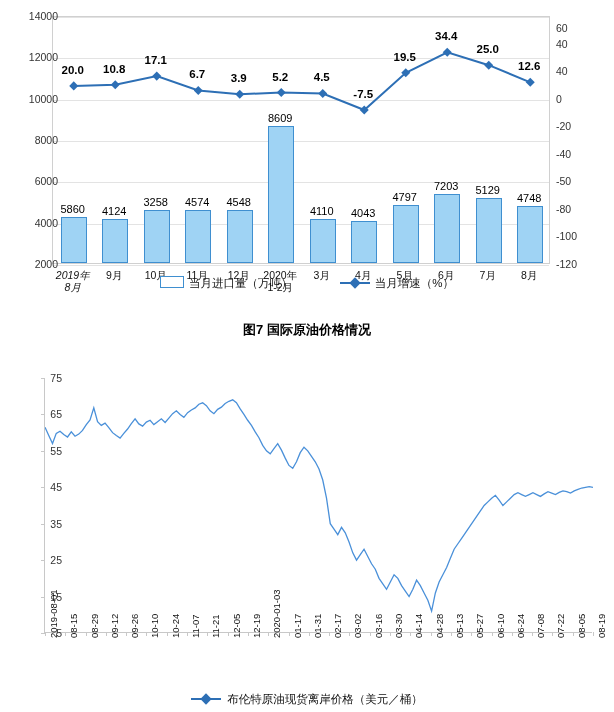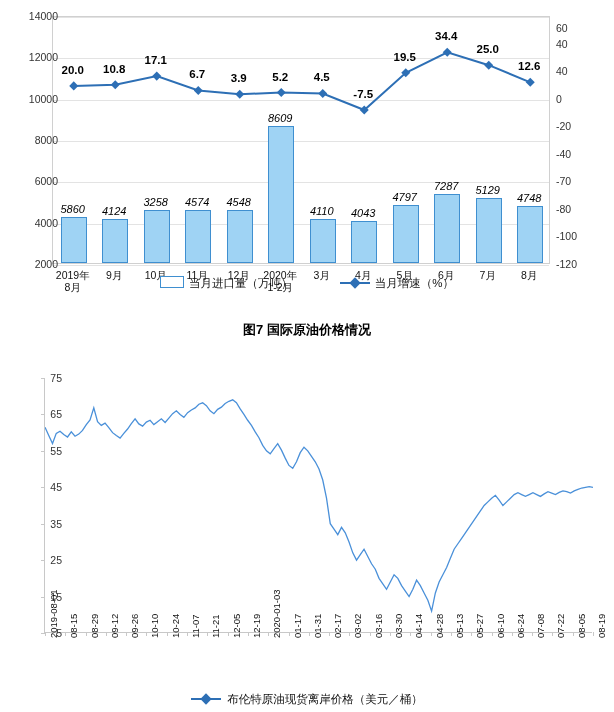--- a/index.html
+++ b/index.html
@@ -6,21 +6,21 @@
   body{width:614px;height:712px;background:#ffffff;font-family:"Liberation Sans",sans-serif;color:#222;overflow:hidden;}
   .wrap{position:relative;width:614px;height:712px;}
 
   
   #chart1{position:absolute;left:0;top:0;width:614px;height:300px;}
   .c1-plot{position:absolute;left:52px;top:16px;width:498px;height:248px;border:1px solid #d0d0d0;box-sizing:border-box;background:#fff;}
   .gridline{position:absolute;left:0;width:100%;height:1px;background:#e3e3e3;}
   .ytick-l{position:absolute;right:556px;width:46px;text-align:right;font-size:10.5px;color:#333;transform:translateY(-6px);}
   .ytick-r{position:absolute;left:556px;width:46px;text-align:left;font-size:10.5px;color:#333;transform:translateY(-6px);}
   .bar{position:absolute;bottom:0;background:#9fd3f4;border:1px solid #3f8fd0;box-sizing:border-box;}
-  .barlabel{position:absolute;font-size:11px;color:#000;text-align:center;white-space:nowrap;font-style:italic;}
+  .barlabel{position:absolute;font-size:11px;color:#000;text-align:center;white-space:nowrap;}
   .linelabel{position:absolute;font-size:11.5px;color:#000;text-align:center;white-space:nowrap;font-weight:bold;}
   .xlab{position:absolute;font-size:10.5px;color:#111;text-align:center;line-height:12px;white-space:nowrap;}
   .legend1{position:absolute;left:0;top:272px;width:614px;text-align:center;font-size:11.5px;color:#111;}
   .legend1 span.item{display:inline-block;margin:4px 22px;vertical-align:middle;}
   .swatch-bar{display:inline-block;width:22px;height:10px;background:#ffffff;border:1px solid #3f8fd0;vertical-align:-1px;margin-right:5px;}
   .swatch-line{display:inline-block;width:30px;height:10px;position:relative;vertical-align:-1px;margin-right:5px;}
   .swatch-line:before{content:"";position:absolute;left:0;top:4px;width:30px;height:2px;background:#2d6fb5;}
   .swatch-line:after{content:"";position:absolute;left:11px;top:1px;width:8px;height:8px;background:#2d6fb5;transform:rotate(45deg);}
 
   
@@ -80,54 +80,54 @@
         <div class="ytick-l" style="top: 264px;">2000</div>
         <div class="ytick-l" style="top: 222.667px;">4000</div>
         <div class="ytick-l" style="top: 181.333px;">6000</div>
         <div class="ytick-l" style="top: 140px;">8000</div>
         <div class="ytick-l" style="top: 98.6667px;">10000</div>
         <div class="ytick-l" style="top: 57.3333px;">12000</div>
         <div class="ytick-l" style="top: 16px;">14000</div>
         <div class="ytick-r" style="top: 264px;">-120</div>
         <div class="ytick-r" style="top: 236.444px;">-100</div>
         <div class="ytick-r" style="top: 208.889px;">-80</div>
-        <div class="ytick-r" style="top: 181.333px;">-70</div>
+        <div class="ytick-r" style="top: 181.333px;">-50</div>
         <div class="ytick-r" style="top: 153.778px;">-40</div>
         <div class="ytick-r" style="top: 126.222px;">-20</div>
         <div class="ytick-r" style="top: 98.6667px;">0</div>
         <div class="ytick-r" style="top: 71.1111px;">40</div>
         <div class="ytick-r" style="top: 43.5556px;">40</div>
         <div class="ytick-r" style="top: 28px;">60</div>
         <div class="barlabel" style="left: 46.75px; width: 52px; top: 203.182px;">5860</div>
         <div class="barlabel" style="left: 88.25px; width: 52px; top: 205.104px;">4124</div>
         <div class="barlabel" style="left: 129.75px; width: 52px; top: 196.279px;">3258</div>
         <div class="barlabel" style="left: 171.25px; width: 52px; top: 195.804px;">4574</div>
         <div class="barlabel" style="left: 212.75px; width: 52px; top: 196.341px;">4548</div>
         <div class="barlabel" style="left: 254.25px; width: 52px; top: 112.414px;">8609</div>
         <div class="barlabel" style="left: 295.75px; width: 52px; top: 205.393px;">4110</div>
         <div class="barlabel" style="left: 337.25px; width: 52px; top: 206.778px;">4043</div>
         <div class="barlabel" style="left: 378.75px; width: 52px; top: 191.195px;">4797</div>
-        <div class="barlabel" style="left: 420.25px; width: 52px; top: 180.428px;">7287</div>
+        <div class="barlabel" style="left: 420.25px; width: 52px; top: 180.428px;">7203</div>
         <div class="barlabel" style="left: 461.75px; width: 52px; top: 184.334px;">5129</div>
         <div class="barlabel" style="left: 503.25px; width: 52px; top: 192.208px;">4748</div>
         <div class="linelabel" style="left: 46.75px; width: 52px; top: 63.8889px;">20.0</div>
         <div class="linelabel" style="left: 88.25px; width: 52px; top: 62.7867px;">10.8</div>
         <div class="linelabel" style="left: 129.75px; width: 52px; top: 54.1067px;">17.1</div>
         <div class="linelabel" style="left: 171.25px; width: 52px; top: 68.4356px;">6.7</div>
         <div class="linelabel" style="left: 212.75px; width: 52px; top: 72.2933px;">3.9</div>
         <div class="linelabel" style="left: 254.25px; width: 52px; top: 70.5022px;">5.2</div>
         <div class="linelabel" style="left: 295.75px; width: 52px; top: 71.4667px;">4.5</div>
         <div class="linelabel" style="left: 337.25px; width: 52px; top: 88px;">-7.5</div>
         <div class="linelabel" style="left: 378.75px; width: 52px; top: 50.8px;">19.5</div>
         <div class="linelabel" style="left: 420.25px; width: 52px; top: 30.2711px;">34.4</div>
         <div class="linelabel" style="left: 461.75px; width: 52px; top: 43.2222px;">25.0</div>
         <div class="linelabel" style="left: 503.25px; width: 52px; top: 60.3067px;">12.6</div>
       </div>
     <div id="c1xlabels">
-        <div class="xlab" style="left: 42.75px; width: 60px; top: 269px;"><span>2019年</span><br><span>8月</span></div>
+        <div class="xlab" style="left: 42.75px; width: 60px; top: 269px; font-style: italic;"><span>2019年</span><br><span>8月</span></div>
         <div class="xlab" style="left: 84.25px; width: 60px; top: 269px;"><span>9月</span></div>
         <div class="xlab" style="left: 125.75px; width: 60px; top: 269px;"><span>10月</span></div>
         <div class="xlab" style="left: 167.25px; width: 60px; top: 269px;"><span>11月</span></div>
         <div class="xlab" style="left: 208.75px; width: 60px; top: 269px;"><span>12月</span></div>
         <div class="xlab" style="left: 250.25px; width: 60px; top: 269px;"><span>2020年</span><br><span>1-2月</span></div>
         <div class="xlab" style="left: 291.75px; width: 60px; top: 269px;"><span>3月</span></div>
         <div class="xlab" style="left: 333.25px; width: 60px; top: 269px;"><span>4月</span></div>
         <div class="xlab" style="left: 374.75px; width: 60px; top: 269px;"><span>5月</span></div>
         <div class="xlab" style="left: 416.25px; width: 60px; top: 269px;"><span>6月</span></div>
         <div class="xlab" style="left: 457.75px; width: 60px; top: 269px;"><span>7月</span></div>

